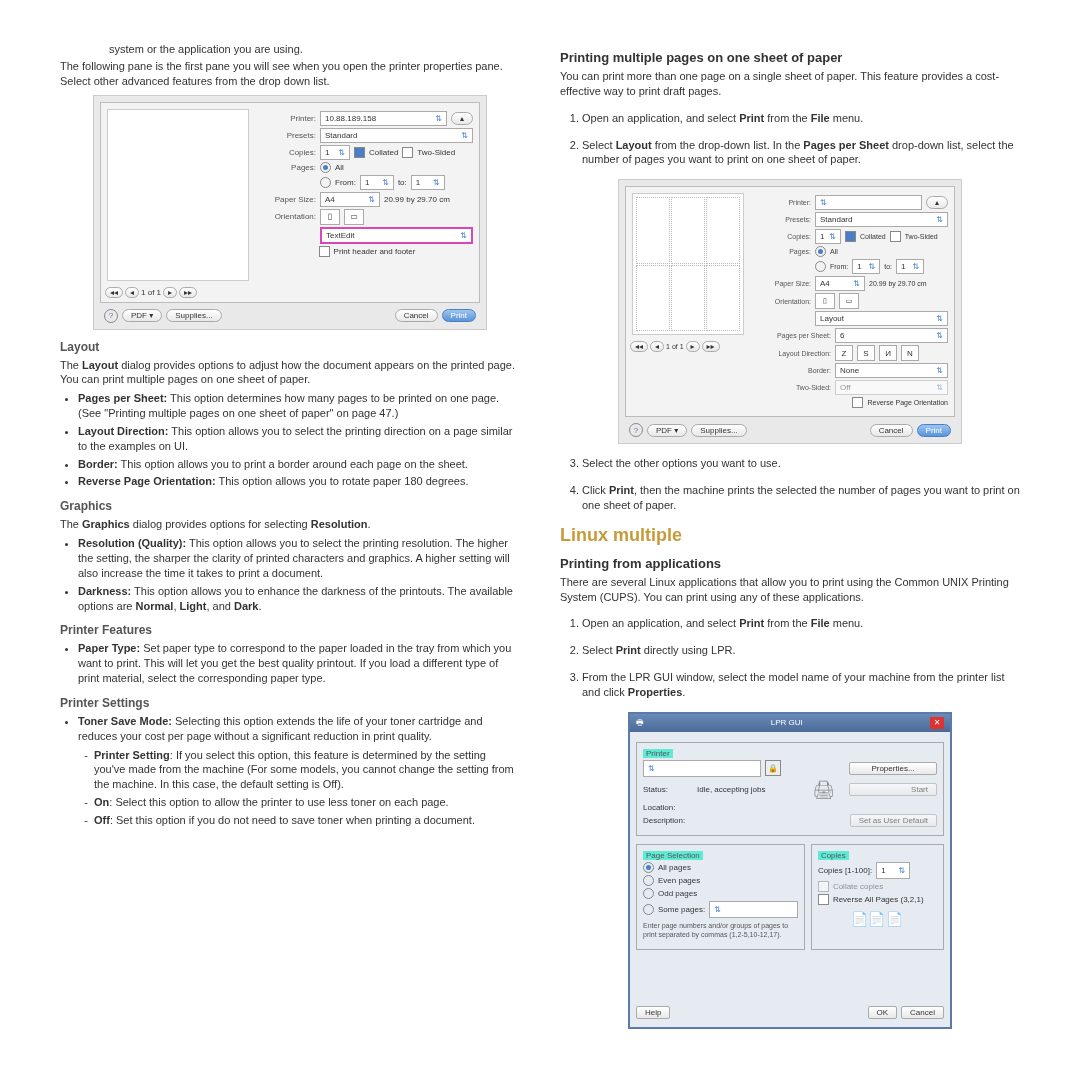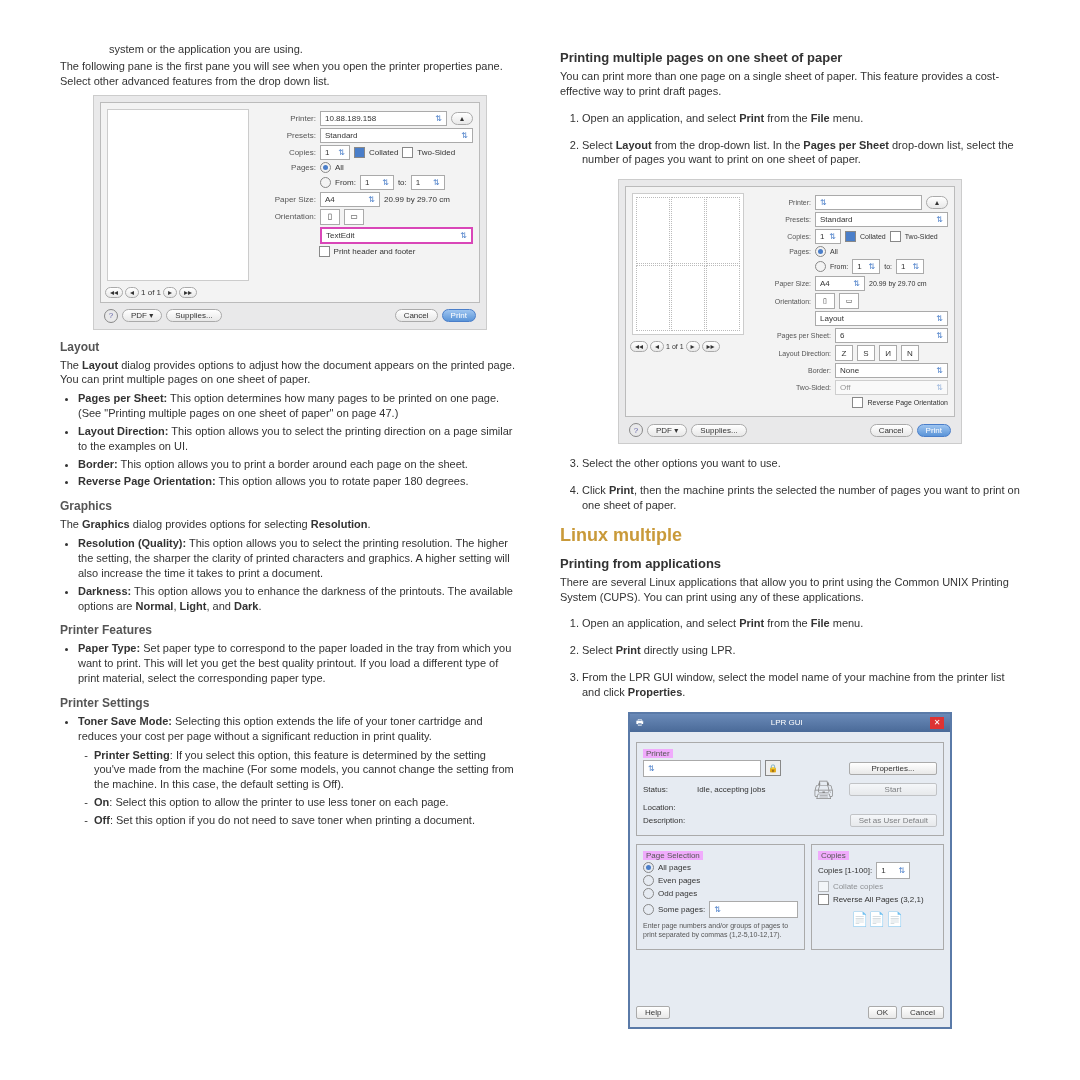--- a/index.html
+++ b/index.html
@@ -34,21 +34,21 @@
 .rad.on::after{content:'';display:block;width:5px;height:5px;background:#4a7ec9;border-radius:50%;margin:2px}
 .highlight{border:2px solid #d946b8 !important}
 .nav{display:flex;gap:2px;align-items:center;margin:4px}
 .nav .btn{padding:0 4px;font-size:8px}
 .orient{width:18px;height:14px;border:1px solid #aaa;background:#fff;display:inline-flex;align-items:center;justify-content:center}
 .dircell{width:16px;height:14px;border:1px solid #aaa;background:#fff;display:inline-flex;align-items:center;justify-content:center;font-size:8px}
 .linux{border:2px solid #5a7aa8;background:#e6ebf2;width:320px;margin:6px auto;font-size:8px}
 .linux-title{background:linear-gradient(#6a8ab8,#4a6a98);color:#fff;padding:2px 6px;display:flex;justify-content:space-between;align-items:center}
 .linux-body{padding:6px}
 .grp{border:1px solid #aaa;margin:4px 0;padding:6px}
-.grp-title{margin-top:-12px;background:#f0abfc;display:inline-block;padding:0 3px;color:#555}
+.grp-title{margin-top:-12px;background:#5eead4;display:inline-block;padding:0 3px;color:#555}
 .linux .fld{height:13px}
 .linux .btn{border-radius:2px}
 .footer{text-align:center;margin-top:48px;color:#888;font-size:10px}
 .footer b{color:#333}
 .close-x{background:#d33;color:#fff;width:14px;height:12px;display:inline-flex;align-items:center;justify-content:center;font-size:8px}
 .lock{width:14px;height:14px;border:1px solid #888;background:#eee;display:inline-flex;align-items:center;justify-content:center}
 .grid6{display:grid;grid-template-columns:repeat(3,1fr);grid-template-rows:repeat(2,1fr);gap:1px;width:100%;height:100%;padding:3px;box-sizing:border-box}
 .grid6 div{border:1px dotted #bbb}
 </style>
 </head>
@@ -340,21 +340,21 @@
               <span class="lock">🔒</span>
               <span style="width:60px"></span>
               <span class="btn" style="width:70px;text-align:center">Properties...</span>
             </div>
    <div class="row">
               <span style="width:50px">Status:</span>
               <span>Idle, accepting jobs</span>
               <span style="flex:1"></span>
               <span style="font-size:18px;color:#888">🖨</span>
               <span style="width:6px"></span>
-              <span class="btn" style="width:70px;text-align:center;opacity:.6">Start</span>
+              <span class="btn" style="width:70px;text-align:right;opacity:.6">Start</span>
             </div>
    <div class="row">
               <span style="width:50px">Location:</span>
               <span style="flex:1"></span>
             </div>
    <div class="row">
               <span style="width:50px">Description:</span>
               <span style="flex:1"></span>
               <span class="btn" style="opacity:.6">Set as User Default</span>
             </div>

